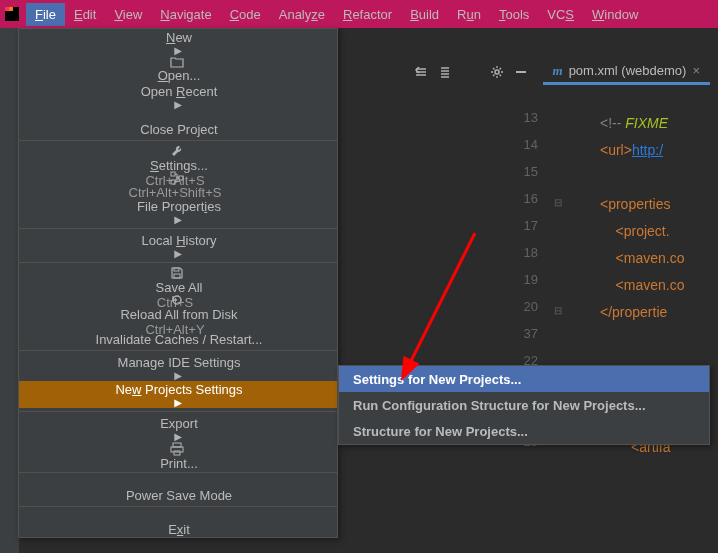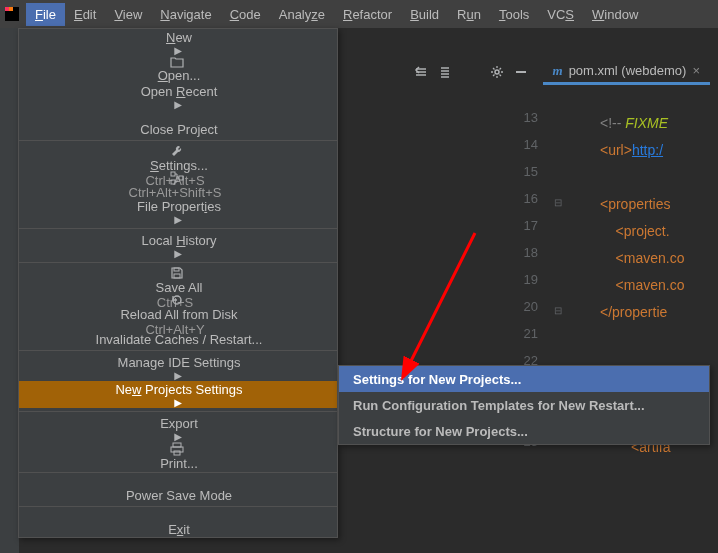--- a/index.html
+++ b/index.html
@@ -1,17 +1,17 @@
 <!DOCTYPE html>
 <html><head>
 <meta charset="utf-8">
 <style>
   * { margin: 0; padding: 0; box-sizing: border-box; font-family: "Segoe UI", Arial, sans-serif; }
   body { background: #2b2b2b; width: 718px; height: 553px; overflow: hidden; position: relative; color: #bbb; font-size: 13px; }
-  .menubar { height: 28px; background: #404040; display: flex; align-items: center; padding-left: 4px; }
+  .menubar { height: 28px; background: #be185d; display: flex; align-items: center; padding-left: 4px; }
   .logo { width: 16px; height: 16px; margin-right: 6px; display: inline-flex; align-items: center; justify-content: center; }
   .menubar-item { padding: 4px 9px; cursor: pointer; color: #bbb; }
   .menubar-item.active { background: #4b6eaf; color: #fff; }
   .menubar-item .ul { text-decoration: underline; }
   .content { position: absolute; top: 28px; left: 0; right: 0; bottom: 0; display: flex; }
   .left-stub { width: 20px; height: 100%; background: #3c3f41; border-right: 1px solid #2b2b2b; }
   .editor-area { flex: 1; position: relative; background: #2b2b2b; }
   .tabbar { position: absolute; top: 30px; left: 0; right: 0; height: 28px; display: flex; align-items: center; justify-content: flex-end; gap: 4px; padding-right: 8px; }
   .tabbar .tool-icon { width: 20px; height: 20px; display: flex; align-items: center; justify-content: center; color: #afb1b3; cursor: pointer; }
   .file-tab { display: flex; align-items: center; gap: 6px; padding: 3px 10px; border-bottom: 3px solid #4a88c7; margin-left: 8px; }
@@ -102,21 +102,21 @@
     </div>
     <div class="gutter" id="gutter">
         <div>13</div>
         <div>14</div>
         <div>15</div>
         <div>16</div>
         <div>17</div>
         <div>18</div>
         <div>19</div>
         <div>20</div>
-        <div>21</div>
+        <div>37</div>
         <div>22</div>
         <div>23</div>
         <div>24</div>
         <div>25</div>
       </div>
     <div class="fold-marks">
       <span class="fold" style="top:87px">⊟</span>
       <span class="fold" style="top:195px">⊟</span>
     </div>
     <div class="code" id="code"><div><span class="cmt">&lt;!-- </span><span class="todo">FIXME </span></div><div><span class="tag">&lt;url&gt;</span><span class="link">http:/</span></div><div>&nbsp;</div><div><span class="tag">&lt;properties</span></div><div><span class="tag">    &lt;project.</span></div><div><span class="tag">    &lt;maven.co</span></div><div><span class="tag">    &lt;maven.co</span></div><div><span class="tag">&lt;/propertie</span></div><div>&nbsp;</div><div>&nbsp;</div><div><span class="tag">    &lt;depender</span></div><div><span class="tag">        &lt;groupI</span></div><div><span class="tag">        &lt;artifa</span></div></div>
@@ -261,21 +261,21 @@
     <div class="menu-row">
       <span class="icon"></span>
       <span class="label">E<span class="ul">x</span>it</span>
       <span class="shortcut"></span>
       <span class="arrow"></span>
     </div>
   </div>
 
 <div class="submenu" id="submenu">
     <div class="sub-row highlight">Settings for New Projects...</div>
-    <div class="sub-row">Run Configuration Templates for New Restart...</div>
+    <div class="sub-row">Run Configuration Structure for New Projects...</div>
     <div class="sub-row">Structure for New Projects...</div>
   </div>
 
 <svg class="arrow-annotation" style="left:395px;top:225px" width="90" height="160">
   <defs>
       <marker id="ah" markerWidth="10" markerHeight="10" refX="2" refY="3" orient="auto">
         <path d="M0,0 L0,6 L8,3 z" fill="#ff0000"></path>
       </marker>
     </defs>
   <line x1="80" y1="8" x2="14" y2="140" stroke="#ff0000" stroke-width="3" marker-end="url(#ah)"></line>

